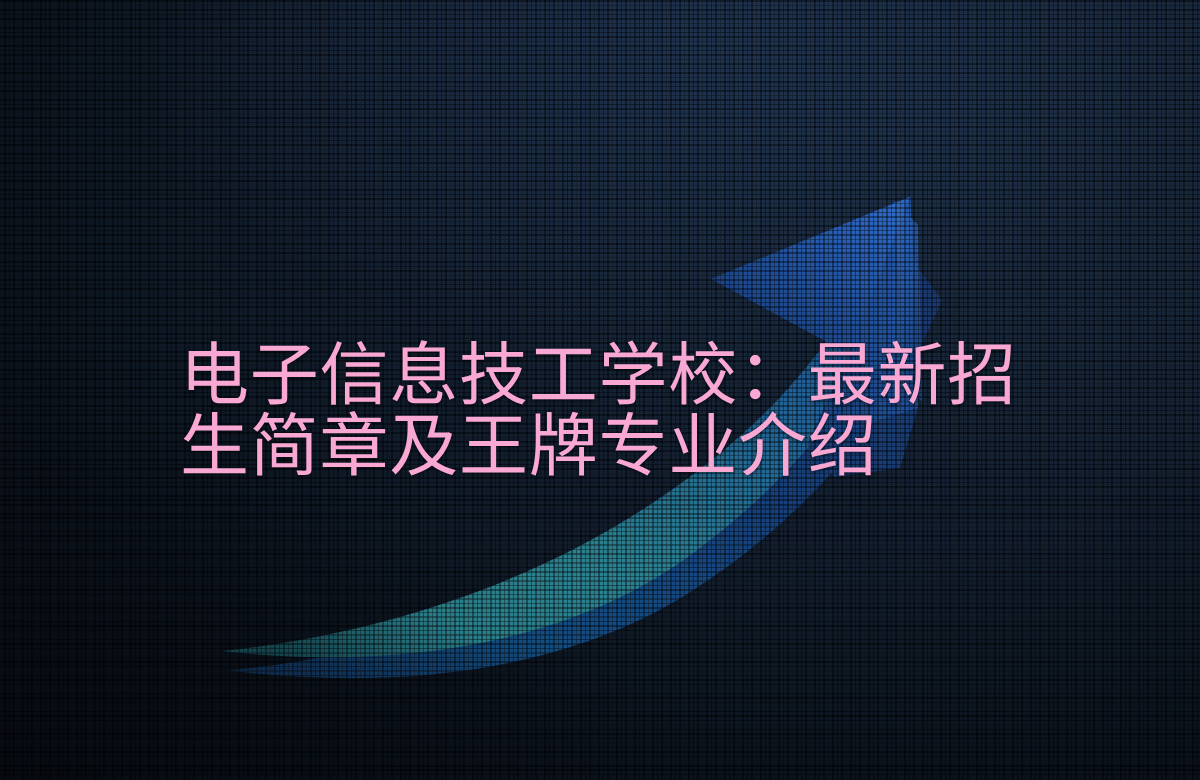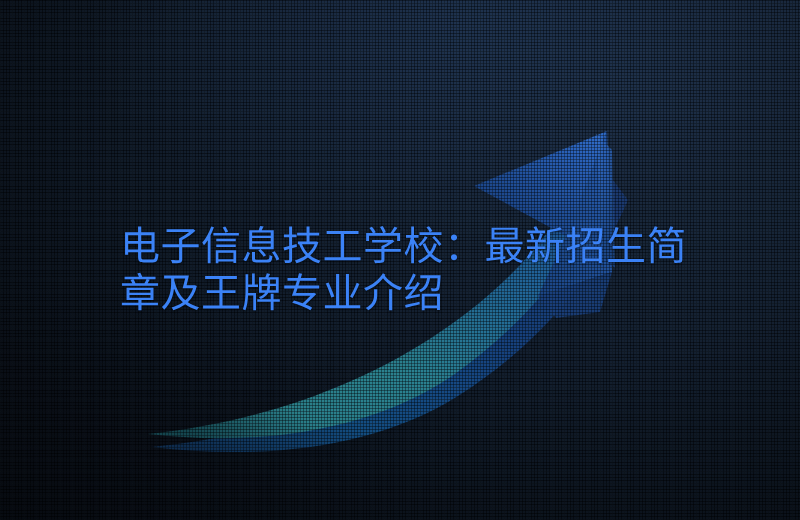--- a/index.html
+++ b/index.html
@@ -75,22 +75,22 @@
        rgba(0,0,0,0) 38%, rgba(0,0,0,.30) 72%, rgba(0,0,0,.58) 100%);
     pointer-events:none;
   }
 
   
   .headline{
     position:absolute;
     left:120px;
     top:196px;
     width:586px;
-    color:#3b82f6;
-    font-size:40px;
+    color:#f9a8d4;
+    font-size:46px;
     line-height:47px;
     letter-spacing:.5px;
     font-weight:400;
     white-space:pre-wrap;
     text-shadow:0 1px 3px rgba(0,0,0,.55);
   }
 </style>
 </head>
 <body>
 

